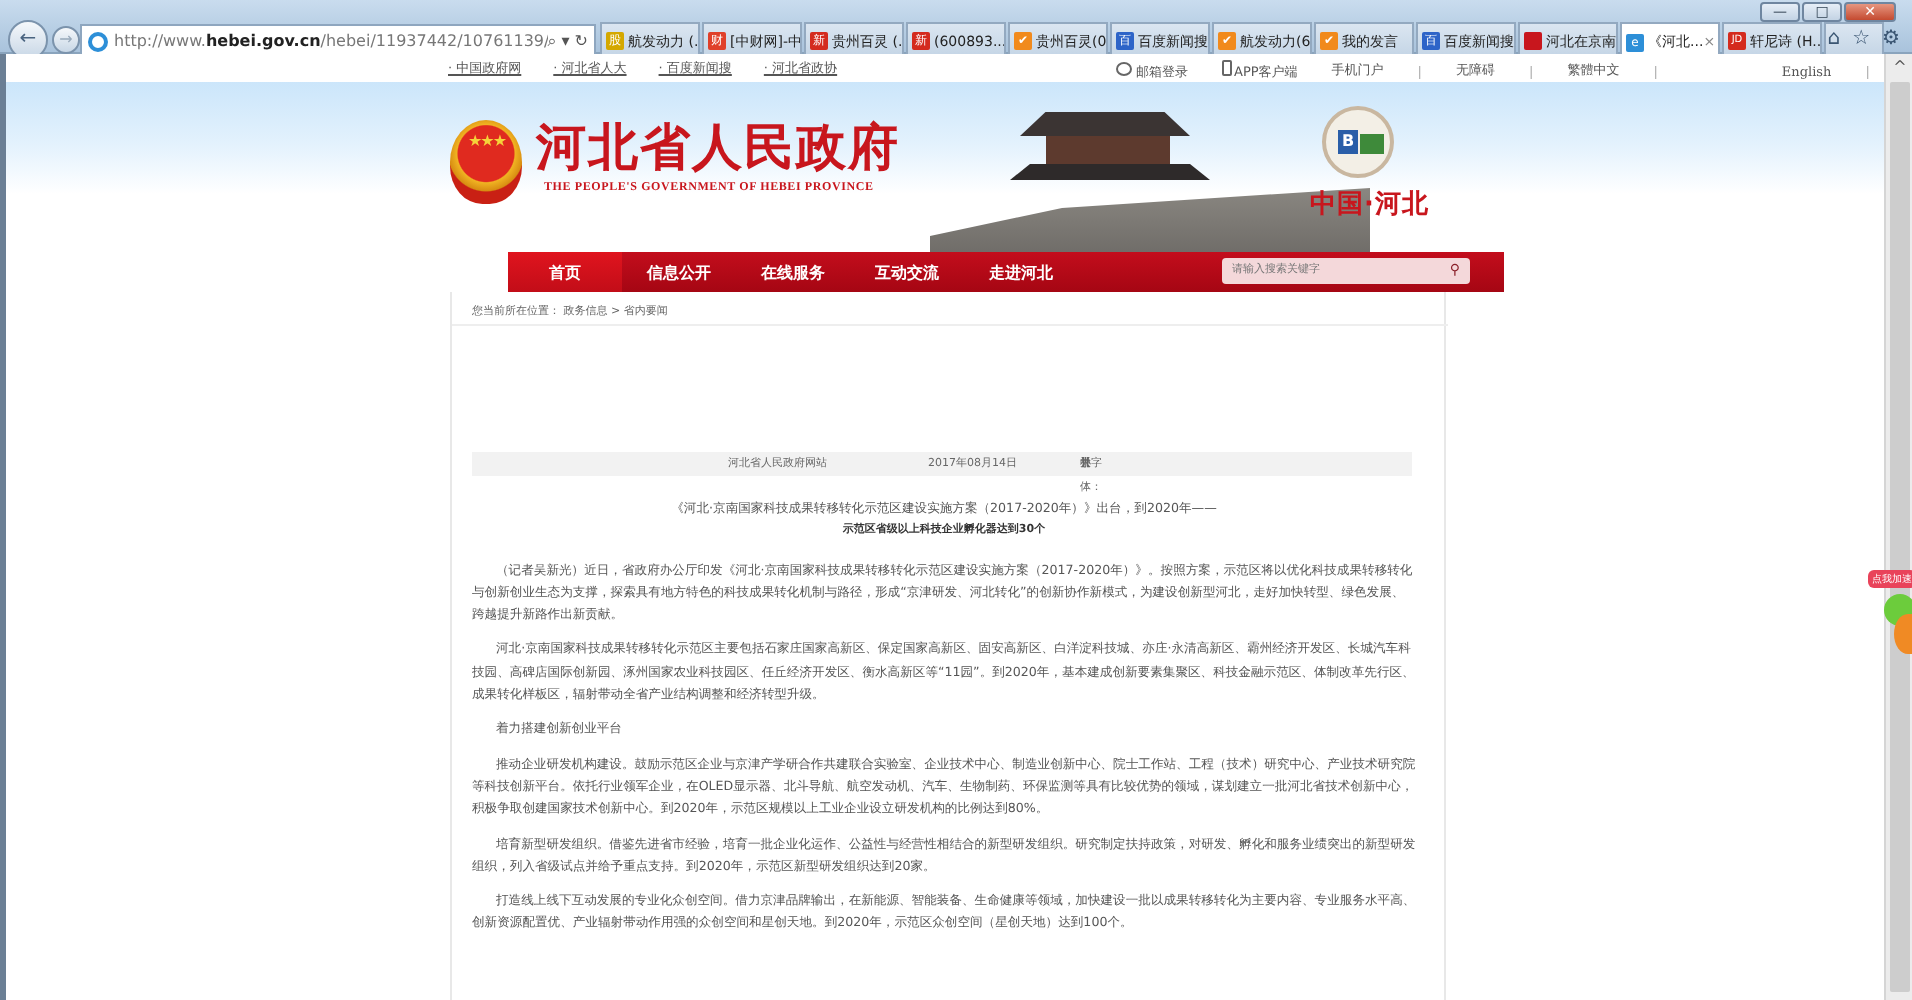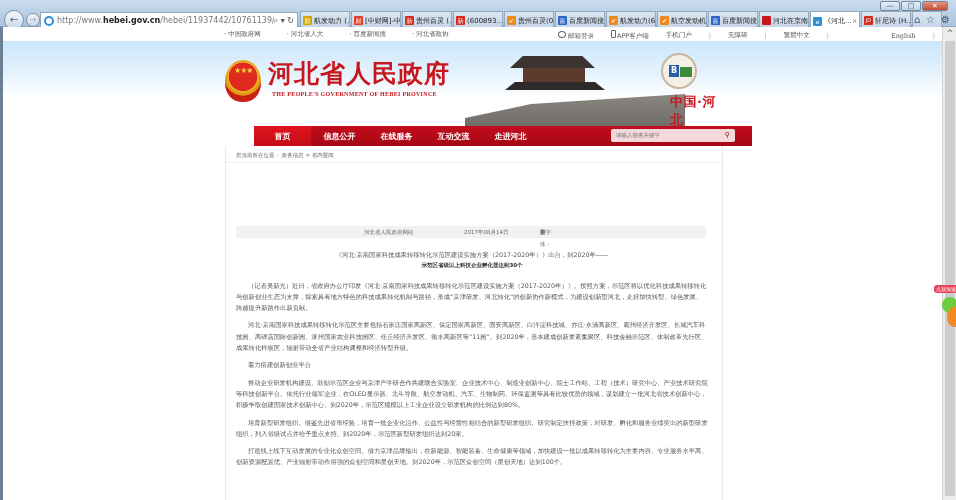--- a/index.html
+++ b/index.html
@@ -32,42 +32,42 @@
   .tab.blank { width: 30px; }
   .right-icons { position: absolute; right: 6px; top: 14px; display: flex; gap: 6px; font-size: 10px; color: #3a5572; }
 
   
   .viewport { position: absolute; left: 0; top: 27px; width: 942px; height: 473px; background: #fff; overflow: hidden; }
   .left-edge { position: absolute; left: 0; top: 27px; width: 3px; height: 473px; background: #6b7f95; }
   .sky { position: absolute; left: 0; top: 10px; width: 942px; height: 60px;
     background: linear-gradient(#c8e4fa, #e4f2fd 60%, #ffffff); }
 
   .topbar { position: absolute; left: 0; top: 0; width: 942px; height: 14px; background: #fff; font-size: 6.5px; color: #555; }
-  .toplinks-left { position: absolute; left: 224px; top: 3px; display: flex; gap: 26px; }
+  .toplinks-left { position: absolute; left: 224px; top: 3px; display: flex; gap: 16px; text-decoration: underline; }
   .toplinks-right { position: absolute; left: 558px; top: 3px; display: flex; gap: 17px; align-items: center; }
   .toplinks-right .sep { color: #aaa; }
   .ico-mail { width: 8px; height: 7px; border: 1px solid #666; border-radius: 50%; display: inline-block; margin-right: 2px; }
   .ico-phone { width: 5px; height: 8px; border: 1px solid #666; display: inline-block; margin-right: 1px; border-radius: 1px; }
 
   
   .banner { position: absolute; left: 225px; top: 20px; width: 498px; height: 80px; }
   .emblem { position: absolute; left: 0; top: 13px; width: 36px; height: 42px; border-radius: 50% 50% 45% 45%;
     background: radial-gradient(circle at 50% 40%, #e02a1f 45%, #f0b322 47%, #d88d12 60%, #c92014 62%); }
   .emblem .stars { position: absolute; left: 9px; top: 6px; color: #f5d33a; font-size: 8px; letter-spacing: -1px; }
   .site-title { position: absolute; left: 43px; top: 10px; font-family: Liberation Serif, serif; font-size: 25px; font-weight: bold; color: #c8161d; letter-spacing: 1px; text-align: right; }
   .site-sub { position: absolute; left: 47px; top: 44px; font-family: "Liberation Serif", serif; font-size: 6px; font-weight: bold; color: #c8161d; letter-spacing: 0.3px; }
   .tower { position: absolute; left: 270px; top: 3px; width: 140px; height: 75px; }
   .tower .roof { position: absolute; left: 15px; top: 6px; width: 85px; height: 12px; background: #3b3433; clip-path: polygon(0 100%, 15% 0, 85% 0, 100% 100%); }
   .tower .body { position: absolute; left: 28px; top: 18px; width: 62px; height: 14px; background: #5d3a2e; }
   .tower .roof2 { position: absolute; left: 10px; top: 32px; width: 100px; height: 8px; background: #2e2a2a; clip-path: polygon(0 100%, 10% 0, 90% 0, 100% 100%); }
   .tower .wall { position: absolute; left: -30px; top: 40px; width: 220px; height: 40px; background: linear-gradient(#8d8a84, #6d6a66); clip-path: polygon(0 70%, 30% 35%, 100% 10%, 100% 100%, 0 100%); }
   .hebei-logo { position: absolute; left: 436px; top: 6px; width: 36px; height: 36px; border-radius: 50%; border: 2px solid #c9b7a0; background: #f3efe6; }
   .hebei-logo .b { position: absolute; left: 6px; top: 10px; width: 10px; height: 12px; background: #2a5ea8; color: #fff; font-size: 8px; font-weight: bold; text-align: center; line-height: 12px; }
   .hebei-logo .g { position: absolute; left: 17px; top: 12px; width: 12px; height: 10px; background: #3e8a3a; }
-  .china-hebei { position: absolute; left: 430px; top: 46px; font-size: 13px; font-weight: bold; color: #c8161d; letter-spacing: 0.5px; margin-left: 15px; }
+  .china-hebei { position: absolute; left: 430px; top: 46px; font-size: 13px; font-weight: bold; color: #c8161d; letter-spacing: 0.5px; }
 
   
   .navbar { position: absolute; left: 225px; top: 99px; width: 498px; height: 20px; background: linear-gradient(#c30d1c, #a50613); display: flex; align-items: center; margin-left: 29px; }
   .navbar .nav-item { width: 57px; text-align: center; color: #fff; font-size: 8px; font-weight: bold; font-family: "DejaVu Serif", serif; }
   .navbar .nav-item.first { width: 57px; background: linear-gradient(#e0141e, #c20d18); height: 20px; line-height: 20px; }
   .search { position: absolute; left: 357px; top: 3px; width: 124px; height: 13px; background: #f4d8da; border-radius: 2px; font-size: 5.5px; color: #777; padding-left: 5px; line-height: 13px; }
   .search .sicon { position: absolute; right: 5px; top: 0; color: #8a1f28; font-size: 7px; }
 
   
   .content { position: absolute; left: 225px; top: 119px; width: 498px; height: 360px; background: #fff; border-left: 1px solid #e8e8e8; border-right: 1px solid #e8e8e8; }
@@ -134,21 +134,21 @@
   <div class="tab">
       <span class="ticon" style="background:#2d64c8">百</span>
       <span>百度新闻搜...</span>
     </div>
   <div class="tab">
       <span class="ticon" style="background:#f18a1c">✔</span>
       <span>航发动力(6...</span>
     </div>
   <div class="tab">
       <span class="ticon" style="background:#f18a1c">✔</span>
-      <span>航空发动机</span>
+      <span>我的发言</span>
     </div>
   <div class="tab">
       <span class="ticon" style="background:#2d64c8">百</span>
       <span>百度新闻搜...</span>
     </div>
   <div class="tab">
       <span class="ticon" style="background:#c8161d"></span>
       <span>河北在京南...</span>
     </div>
   <div class="tab active">

